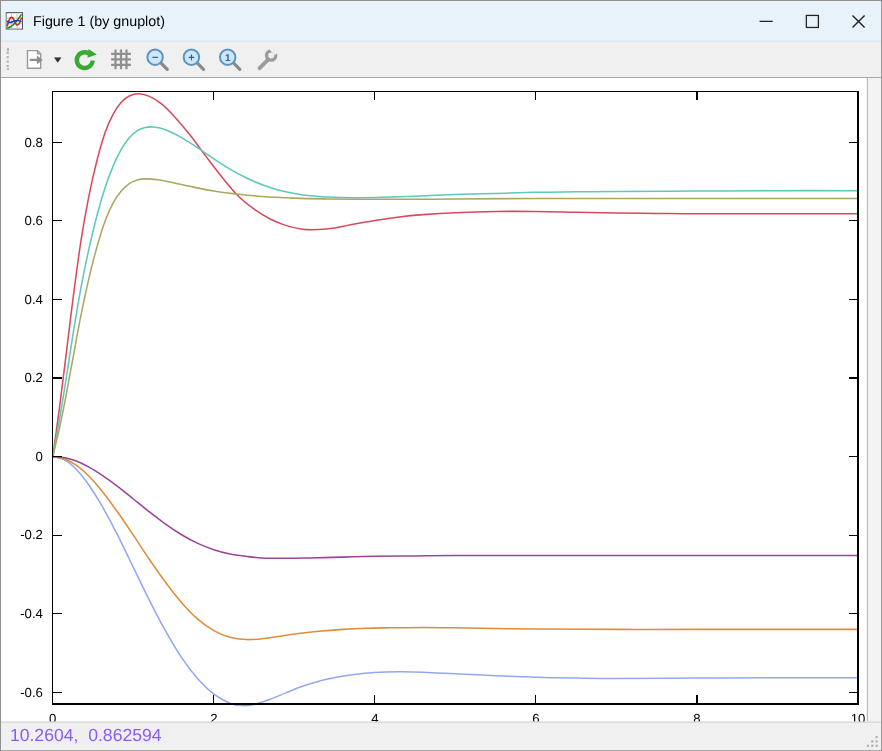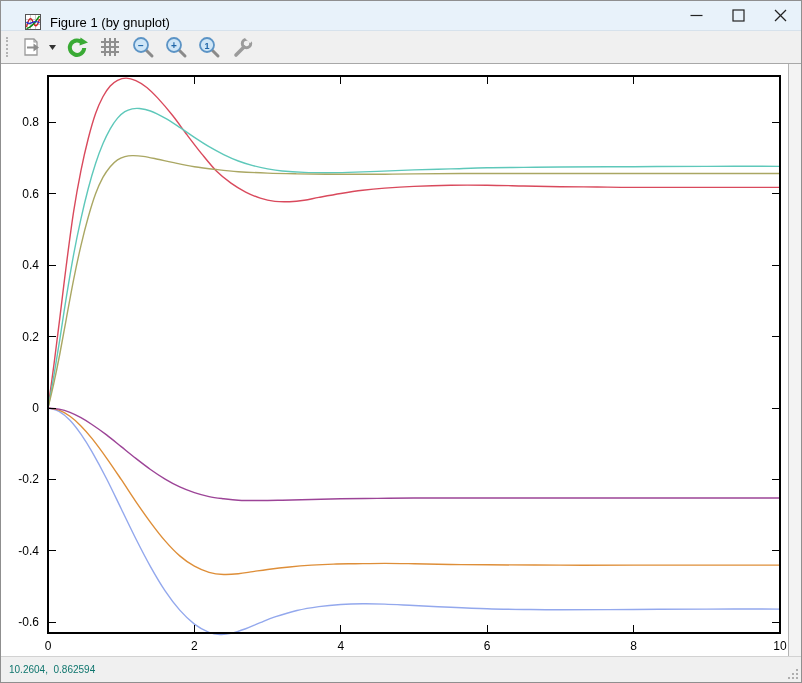--- a/index.html
+++ b/index.html
@@ -6,43 +6,43 @@
   *{box-sizing:border-box;}
   .window{
     width:802px;height:683px;
     border:1px solid #8f8f8f;
     background:#fff;
     display:flex;flex-direction:column;
     font-family:"Liberation Sans",sans-serif;
     position:relative;overflow:hidden;
   }
   .titlebar{
-    height:30px;background:#e8f2fa;border-bottom:1px solid #d7e2ec;
-    display:flex;align-items:flex-end;padding-left:24px;flex:0 0 auto;
+    height:37px;background:#e8f2fa;border-bottom:1px solid #d7e2ec;
+    display:flex;align-items:center;padding-left:4px;flex:0 0 auto;
   }
   .titlebar .app-icon{width:16px;height:16px;margin-right:9px;flex:0 0 auto;}
   .title-text{font-size:13px;color:#000;white-space:nowrap;}
   .win-controls{margin-left:auto;display:flex;height:100%;}
   .win-btn{width:42px;height:100%;display:flex;align-items:center;justify-content:center;}
   .toolbar{
     height:33px;background:#f0f0f0;border-bottom:1px solid #a8a8a8;
     display:flex;align-items:center;padding-left:5px;gap:7px;flex:0 0 auto;
   }
   .tb-grip{width:3px;height:20px;border-left:2px dotted #b3b3b3;margin-right:2px;}
   .tb-btn{width:26px;height:26px;display:flex;align-items:center;justify-content:center;background:transparent;border:none;padding:0;}
   .tb-drop{width:10px;height:26px;display:flex;align-items:center;justify-content:center;margin-left:-4px;}
   .canvas-row{flex:1 1 auto;display:flex;background:#fff;min-height:0;}
   .plot-canvas{width:788px;position:relative;border-right:1px solid #b4b4b4;background:#fff;}
   .plot-canvas svg{position:absolute;left:0;top:0;}
   .right-strip{flex:1;background:#f3f3f3;}
   .statusbar{
     height:26px;background:#f0f0f0;border-top:1px solid #d2d2d2;
     display:flex;align-items:center;padding-left:8px;flex:0 0 auto;position:relative;
   }
-  .status-text{font-size:10px;color:#0f766e;white-space:pre;}
+  .status-text{font-size:16px;color:#8b5cf6;white-space:pre;}
   .resize-grip{position:absolute;right:3px;bottom:3px;}
 </style>
 </head>
 <body>
 
 <div class="window">
 
   <div class="titlebar">
     <svg class="app-icon" viewBox="0 0 16 16">
       <rect x="0.5" y="0.5" width="15" height="15" fill="#ffffff" stroke="#555"></rect>

